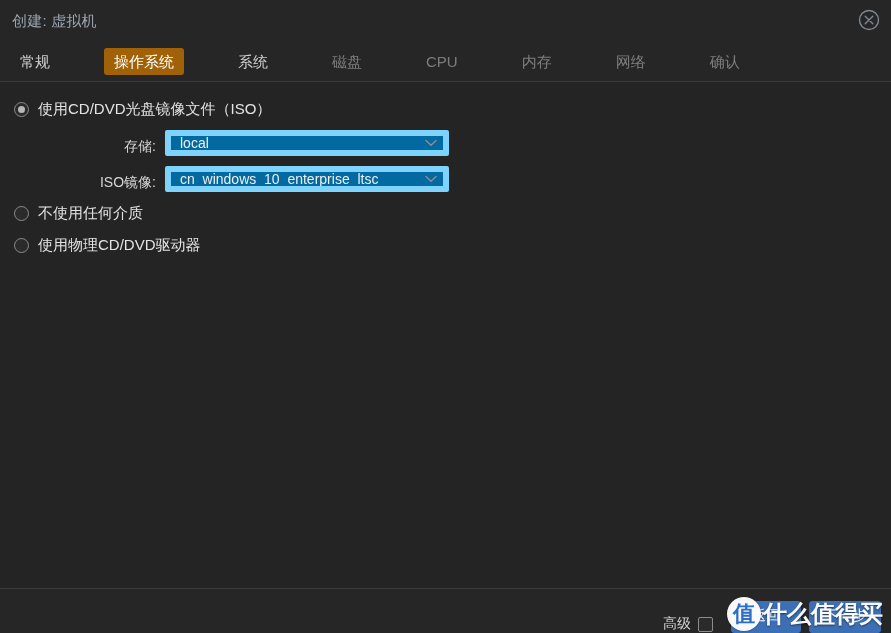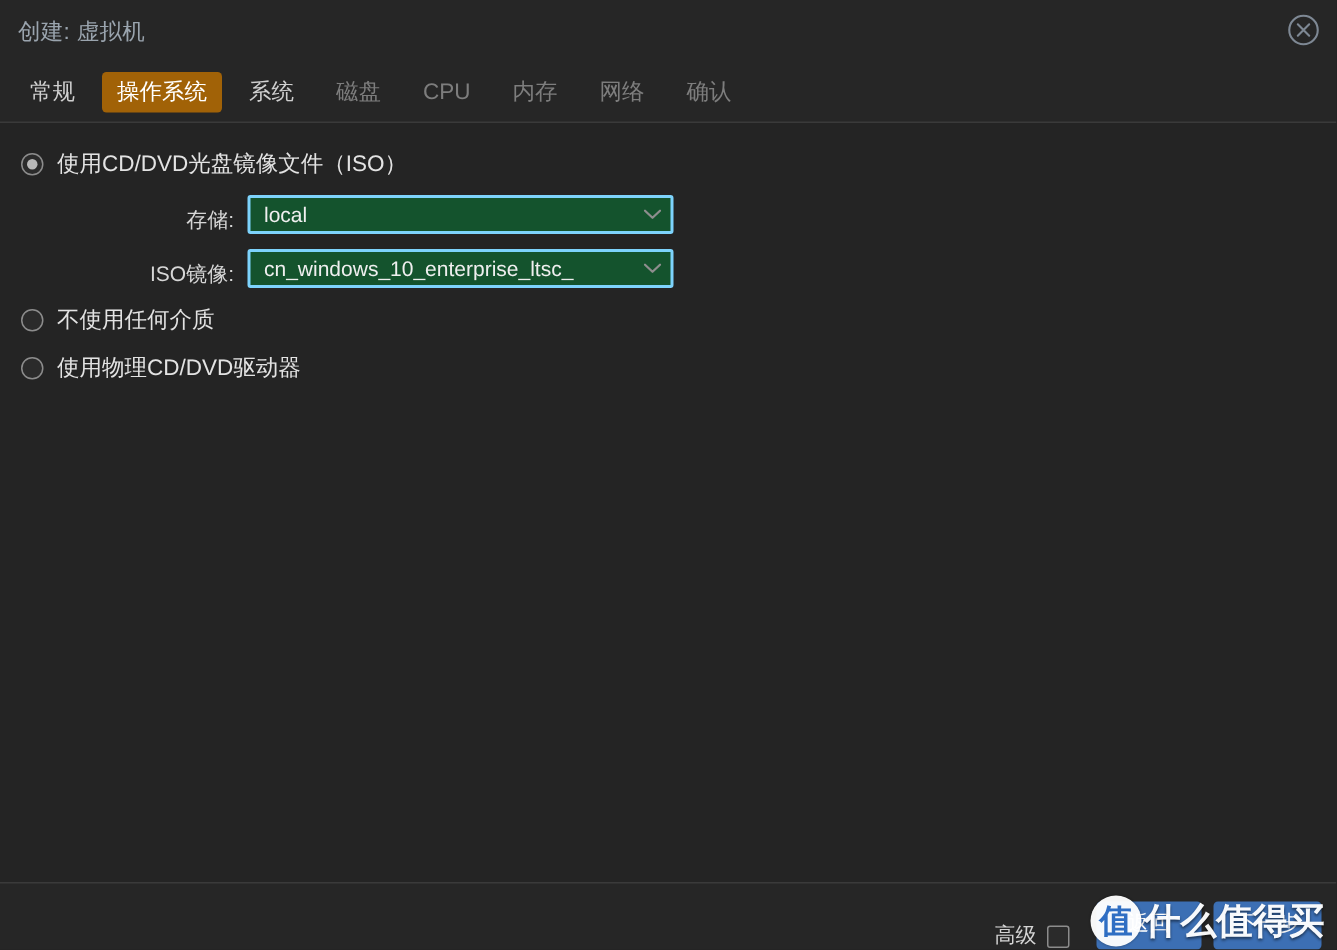--- a/index.html
+++ b/index.html
@@ -54,20 +54,21 @@
   
   .tabbar {
     flex: 0 0 40px;
     height: 40px;
     background: #262626;
     display: flex;
     align-items: center;
     padding-left: 10px;
     box-sizing: border-box;
     border-bottom: 1px solid #3a3a3a;
+    gap: 36px;
   }
   .tab {
     font-size: 15px;
     color: #cfcfcf;
     padding: 4px 10px;
     margin-right: 8px;
     border-radius: 3px;
     cursor: pointer;
     white-space: nowrap;
     line-height: 19px;
@@ -136,22 +137,22 @@
     padding-right: 9px;
     box-sizing: border-box;
     white-space: nowrap;
   }
   .lbl-left  { width: 151px; flex: 0 0 151px; }
   .lbl-right { width: 139px; flex: 0 0 139px; text-align: left; padding-right: 0; padding-left: 1px; }
 
   .select {
     position: relative;
     height: 26px;
-    background: #14532d;
-    border: 2px solid #7dd3fc;
+    background: #0369a1;
+    border: 6px solid #7dd3fc;
     border-radius: 2px;
     display: flex;
     align-items: center;
     box-sizing: border-box;
     cursor: pointer;
     overflow: hidden;
   }
   .select.w-left  { width: 284px; flex: 0 0 284px; }
   .select.w-right { width: 285px; flex: 0 0 285px; }
   .select.focused {

